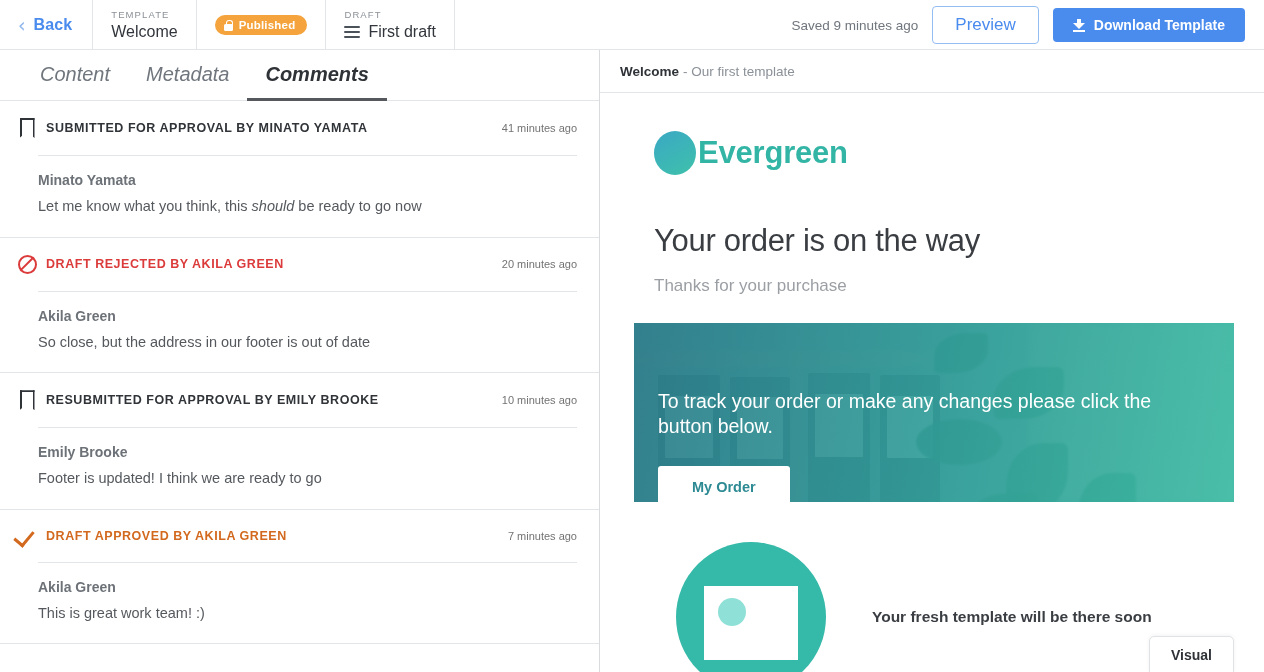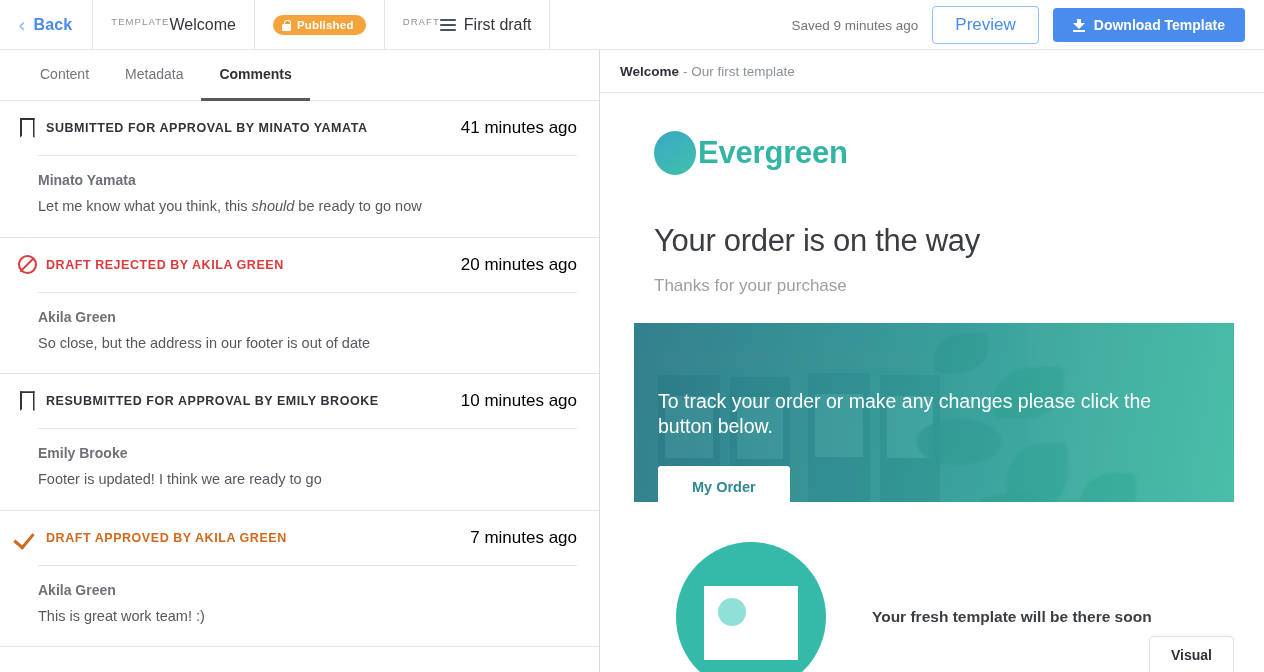--- a/index.html
+++ b/index.html
@@ -30,21 +30,21 @@
     padding: 0 20px 0 18px; height: 50px;
     border-right: 1px solid #e3e6e8;
     cursor: pointer;
   }
   .chev {
     color: #8fb6ee; font-size: 19px; line-height: 1;
     font-family: "DejaVu Sans", sans-serif;
   }
   .back-label { color: #4a8bee; font-size: 16px; font-weight: bold; letter-spacing: .1px; }
 
-  .stack { display: flex; flex-direction: row; justify-content: center; }
+  .stack { display: flex; flex-direction: column; justify-content: center; }
   .kicker {
     font-size: 9.5px; letter-spacing: 1.1px; color: #8b9198;
     text-transform: uppercase; margin-bottom: 3px;
   }
   .val { font-size: 16px; color: #32363c; display: flex; align-items: center; gap: 8px; }
 
   .hamb { display: inline-flex; flex-direction: column; gap: 3px; width: 16px; }
   .hamb i { display: block; height: 2px; background: #4b5158; border-radius: 1px; }
 
   .badge {
@@ -104,41 +104,42 @@
     background: #fff;
   }
   .tabs {
     height: 51px; min-height: 51px;
     display: flex; align-items: stretch;
     border-bottom: 1px solid #e3e6e8;
     padding-left: 22px;
   }
   .tab {
     display: flex; align-items: center;
-    padding: 0 18px; font-size: 14px; color: #70767d;
+    padding: 0 18px; font-size: 20px; color: #70767d;
     cursor: pointer; border-bottom: 3px solid transparent;
     margin-bottom: -1px;
+    font-style: italic;
   }
   .tab.active { color: #2f3338; font-weight: bold; border-bottom-color: #55595e; }
 
   .comments { flex: 1; overflow: hidden; }
   .entry { border-bottom: 1px solid #e3e6e8; }
   .entry-head {
     display: flex; align-items: center; gap: 0;
     padding: 17px 22px 17px 0; position: relative;
   }
   .icon-slot {
     width: 38px; min-width: 38px; display: flex;
     align-items: center; justify-content: center; margin-left: 8px;
   }
   .entry-title {
     font-size: 12.5px; font-weight: bold; letter-spacing: .55px;
     text-transform: uppercase; flex: 1;
   }
-  .entry-time { font-size: 17px; color: #000000; white-space: nowrap; }
+  .entry-time { font-size: 11px; color: #737373; white-space: nowrap; }
   .t-dark { color: #303438; }
   .t-red { color: #dc3b3b; }
   .t-orange { color: #d2691e; }
 
   .entry-body { padding: 0 22px 20px 38px; }
   .divider-in { height: 1px; background: #e3e6e8; margin: 0 0 16px 0; }
   .author { font-size: 14px; font-weight: bold; color: #6d7278; margin-bottom: 9px; }
   .msg { font-size: 14.5px; color: #55595e; line-height: 1.35; }
   .msg i { font-style: italic; }
 

